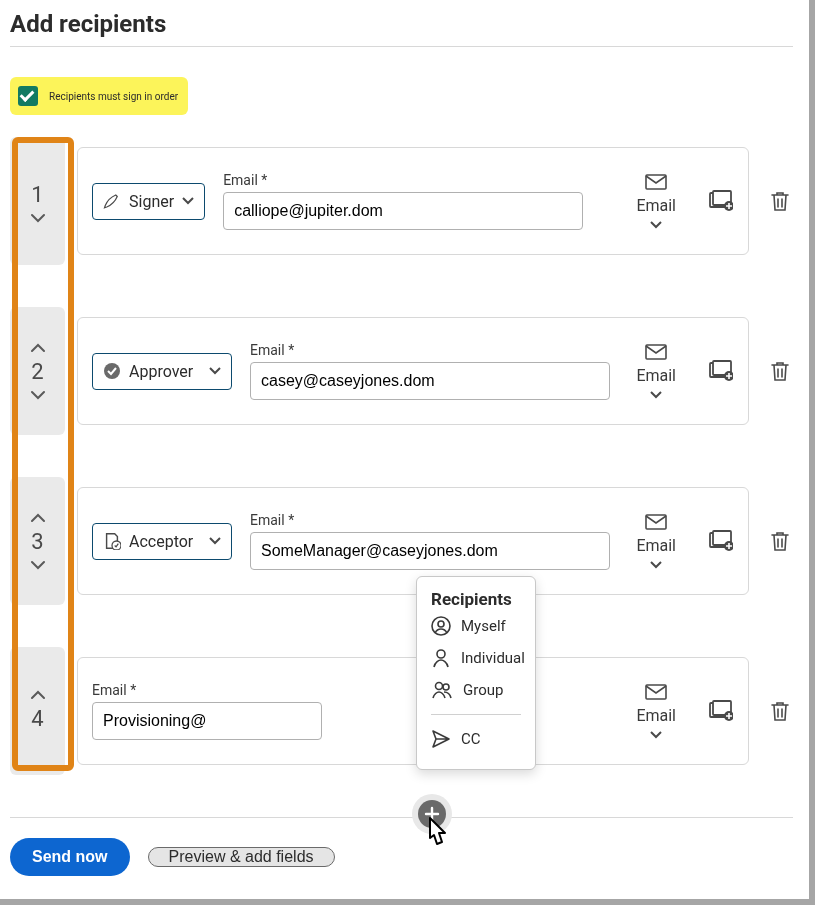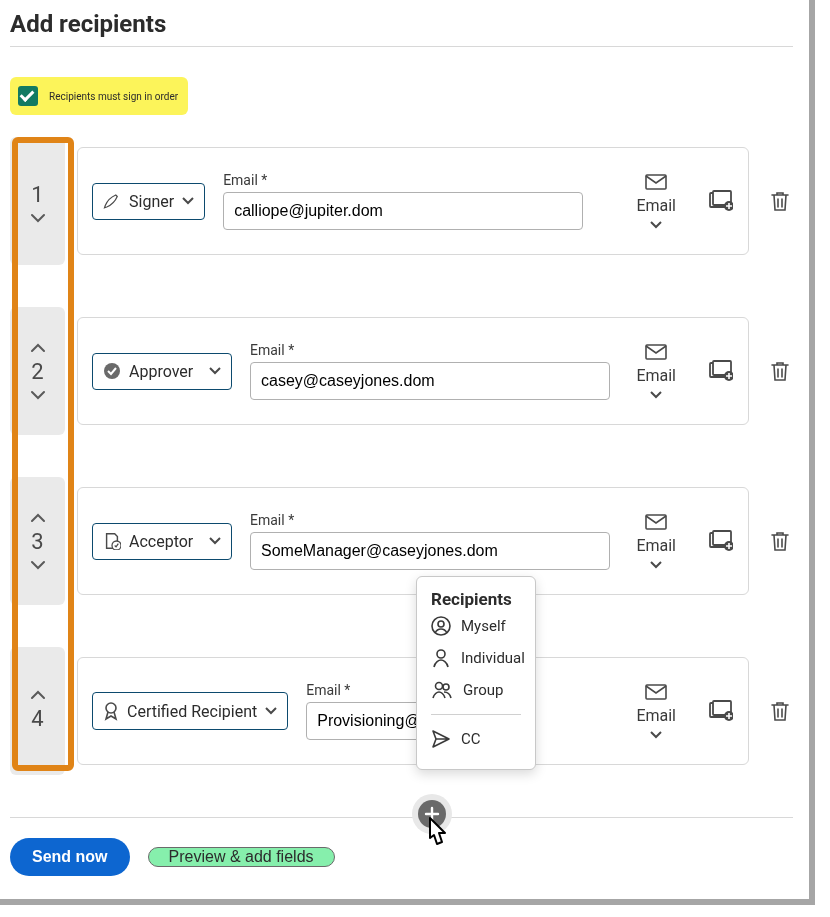--- a/index.html
+++ b/index.html
@@ -167,21 +167,21 @@
     background:#0d66d0;
     color:#fff;
     border:none;
     border-radius: 22px;
     padding: 10px 22px;
     font-size:16px;
     font-weight:600;
     cursor:pointer;
   }
   .btn-secondary {
-    background:#86efac;
+    background:#e5e5e5;
     color:#2c2c2c;
     border:1.5px solid #6a6a6a;
     border-radius: 22px;
     padding: 0 20px;
     font-size:16px;
     cursor:pointer;
   }
 
   .popover {
     position: absolute;
@@ -435,34 +435,20 @@
     <div class="recipient-row row-4">
       <div class="order-handle">
         <span class="chev-up">
           <svg width="14" height="10" viewBox="0 0 14 10">
               <path d="M1 8l6-6 6 6" stroke="#5a5a5a" stroke-width="2" fill="none" stroke-linecap="round"></path>
             </svg>
         </span>
         <span class="num">4</span>
       </div>
       <div class="card">
-        <div class="role-select wide">
-          <span>
-            <svg width="16" height="20" viewBox="0 0 16 20">
-                <circle cx="8" cy="7" r="5" fill="none" stroke="#4a4a4a" stroke-width="1.6"></circle>
-                <path d="M5 11l-2 7 5-3 5 3-2-7" fill="none" stroke="#4a4a4a" stroke-width="1.6"></path>
-              </svg>
-          </span>
-          <span>Certified Recipient</span>
-          <span style="margin-left:auto">
-            <svg width="12" height="8" viewBox="0 0 12 8">
-                <path d="M1 1l5 5 5-5" stroke="#4a4a4a" stroke-width="2" fill="none"></path>
-              </svg>
-          </span>
-        </div>
         <div class="email-block">
           <span class="email-label">Email *</span>
           <input class="email-input" value="Provisioning@" style="">
         </div>
         <div class="deliver">
           <span>
             <svg width="22" height="16" viewBox="0 0 22 16">
                 <rect x="1" y="1" width="20" height="14" rx="1" fill="none" stroke="#4a4a4a" stroke-width="1.6"></rect>
                 <path d="M1 2l10 7 10-7" fill="none" stroke="#4a4a4a" stroke-width="1.6"></path>
               </svg>

